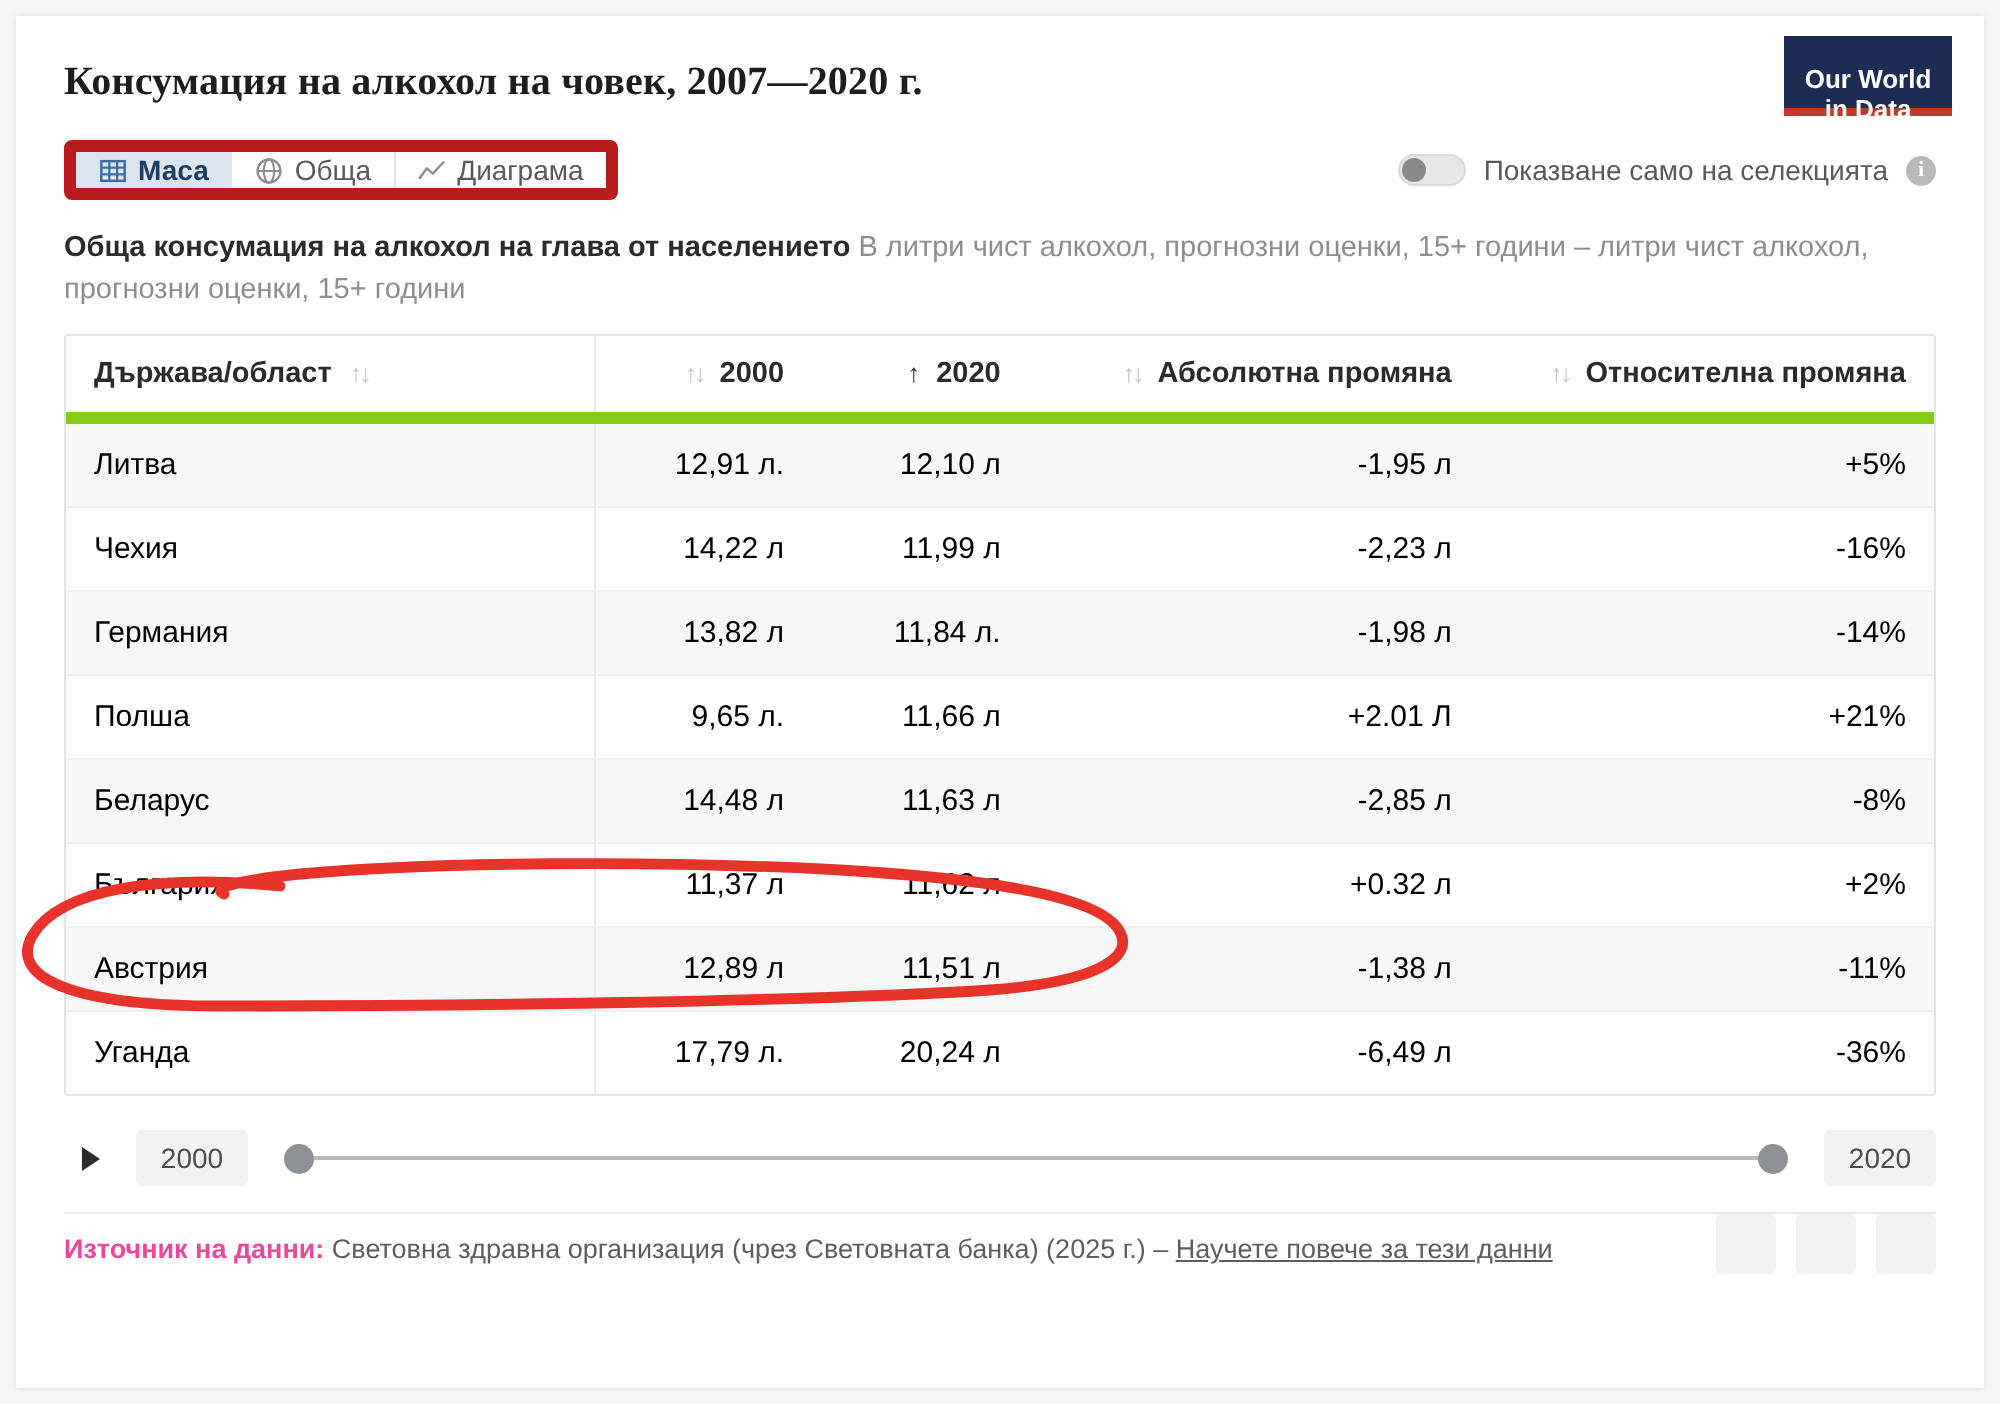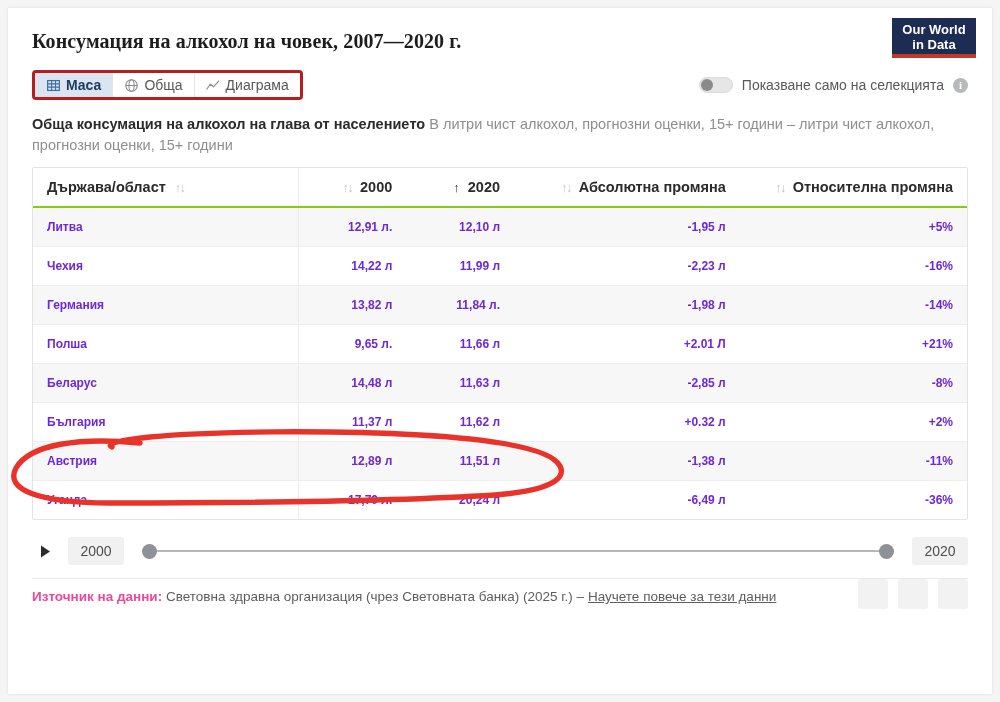--- a/index.html
+++ b/index.html
@@ -51,35 +51,35 @@
     top: 10px;
     width: 84px;
     height: 40px;
     background: #1d2c52;
     border-bottom: 4px solid #c0392b;
     color: #fff;
     font-weight: 700;
     font-size: 13px;
     line-height: 15px;
     text-align: center;
-    padding-top: 4px;
+    padding-top: 14px;
   }
   .owid-logo span { display: block; }
 
   
   .tabsrow {
     margin: 17px 24px 0 24px;
     display: flex;
     align-items: center;
     justify-content: space-between;
     height: 30px;
   }
   .tabs {
     display: flex;
-    border: 3px solid #b91c1c;
+    border: 6px solid #b91c1c;
     border-radius: 4px;
     overflow: hidden;
     height: 30px;
   }
   .tab {
     display: flex;
     align-items: center;
     gap: 6px;
     padding: 0 11px;
     font-size: 14px;
@@ -152,46 +152,45 @@
     border: 1px solid #e3e3e3;
     border-radius: 2px;
   }
   table { border-collapse: collapse; width: 100%; }
   th {
     font-size: 14.5px;
     font-weight: 700;
     color: #2b2b2b;
     padding: 11px 14px;
     background: #fff;
-    border-bottom: 2px solid #84cc16;
+    border-bottom: 6px solid #84cc16;
     white-space: nowrap;
   }
   th.c-country { text-align: left; width: 278px; }
   th.c-num { text-align: right; }
   th.c-2000 { width: 112px; }
   th.c-2020 { width: 112px; }
   th.c-abs { width: 230px; }
   th.c-rel { width: 230px; }
   .sorter {
     color: #c3c5c7;
     font-size: 12.5px;
     margin-right: 4px;
     letter-spacing: -1.5px;
     display: inline-block;
   }
   .sorter.after { margin-right: 0; margin-left: 5px; }
   .sorter.active { color: #2b2b2b; letter-spacing: 0; font-size: 13px; }
 
   td {
-    font-size: 12px;
-    color: #6d28d9;
+    font-size: 15px;
+    color: #000000;
     padding: 12px 14px;
     border-bottom: 1px solid #eeeeee;
     white-space: nowrap;
-    font-weight: bold;
   }
   td.num { text-align: right; }
   tbody tr:nth-child(odd) td { background: #f7f7f7; }
   tbody tr:nth-child(even) td { background: #ffffff; }
   tbody tr:last-child td { border-bottom: none; }
   .colsep { border-left: 1px solid #ececec; }
 
   
   .timeline {
     margin: 14px 24px 0 24px;

